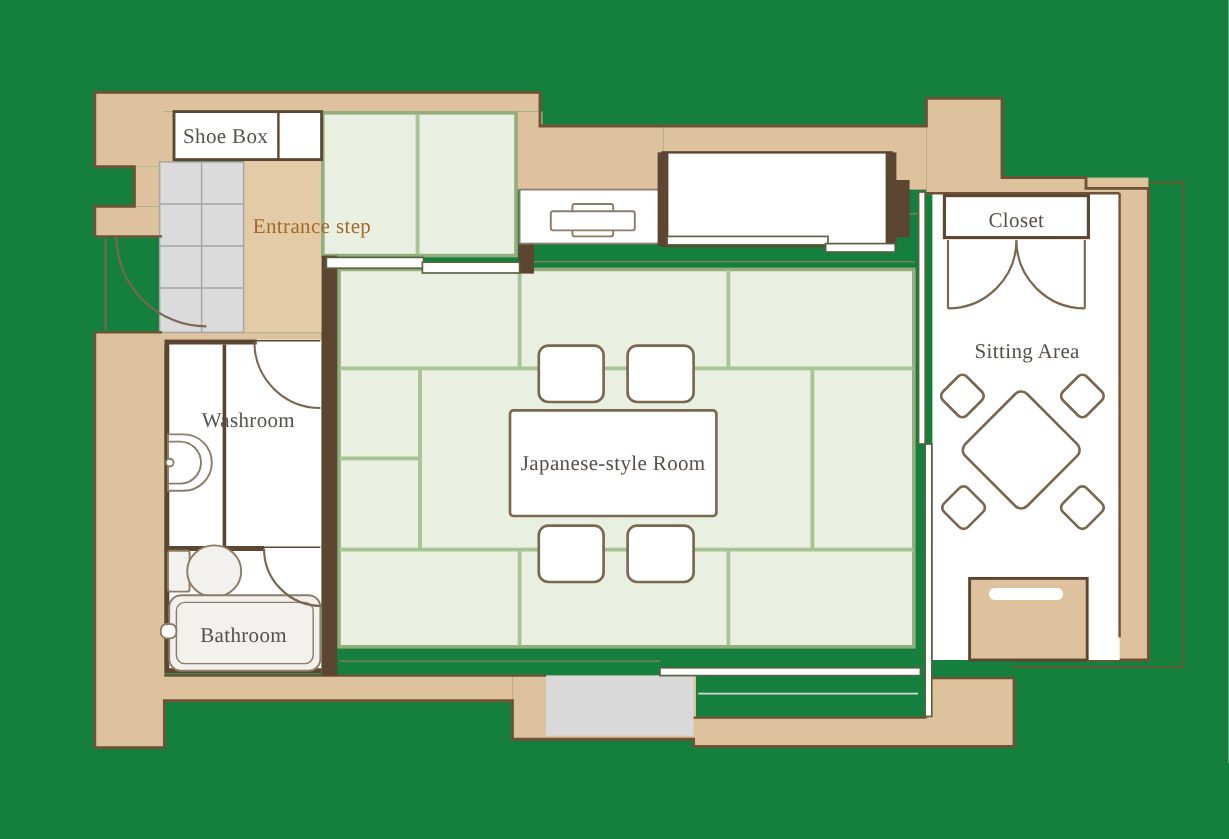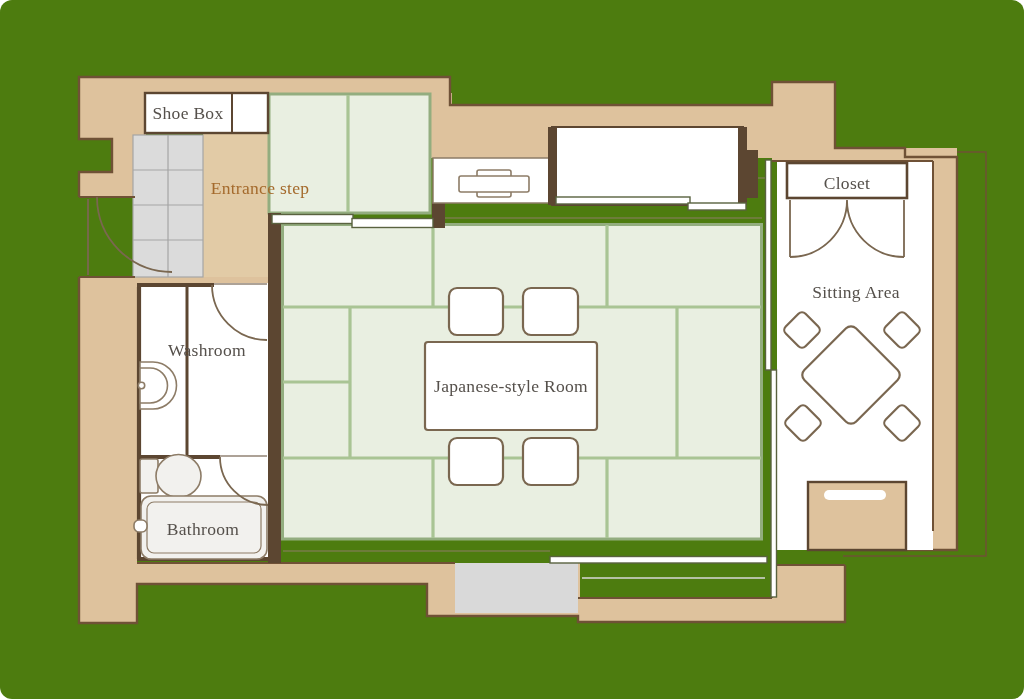--- a/index.html
+++ b/index.html
@@ -1,16 +1,16 @@
 <!DOCTYPE html>
 <html style="--wall: #dec29d; --wallEdge: #6f5136; --darkWall: #5c4631; --step: #e2cba6; --tatami: #e9efe1; --tatamiLine: #a9c494; --tatamiEdge: #93ad7f; --tile: #dbdbdb; --tileLine: #a5a5a5; --track: #59623f; --fixture: #8d7c67; --furniture: #7a6750; --gray: #d9d9d9; --tub: #f2f1ee; --label: #55504b; --stepLabel: #a46a2c;"><head>
 <meta charset="utf-8">
 <style>
   html,body{margin:0;padding:0;background:#ffffff;}
-  .stage{position:relative;width:1024px;height:699px;background:#4d7c0f;overflow:hidden;border-radius:12px;}
+  .stage{position:relative;width:1024px;height:699px;background:#15803d;overflow:hidden;}
   svg{display:block;}
   
   .wall{fill:var(--wall);}
   .step{fill:var(--step);}
   .dark{fill:var(--darkWall);}
   .contour{fill:none;stroke:var(--wallEdge);stroke-width:2.4;stroke-linejoin:miter;}
   .inner{fill:none;stroke:var(--wallEdge);stroke-width:2;}
   .frame{fill:none;stroke:var(--wallEdge);stroke-width:1.5;}
   
   .tile{fill:var(--tile);stroke:var(--tileLine);stroke-width:1.2;}

